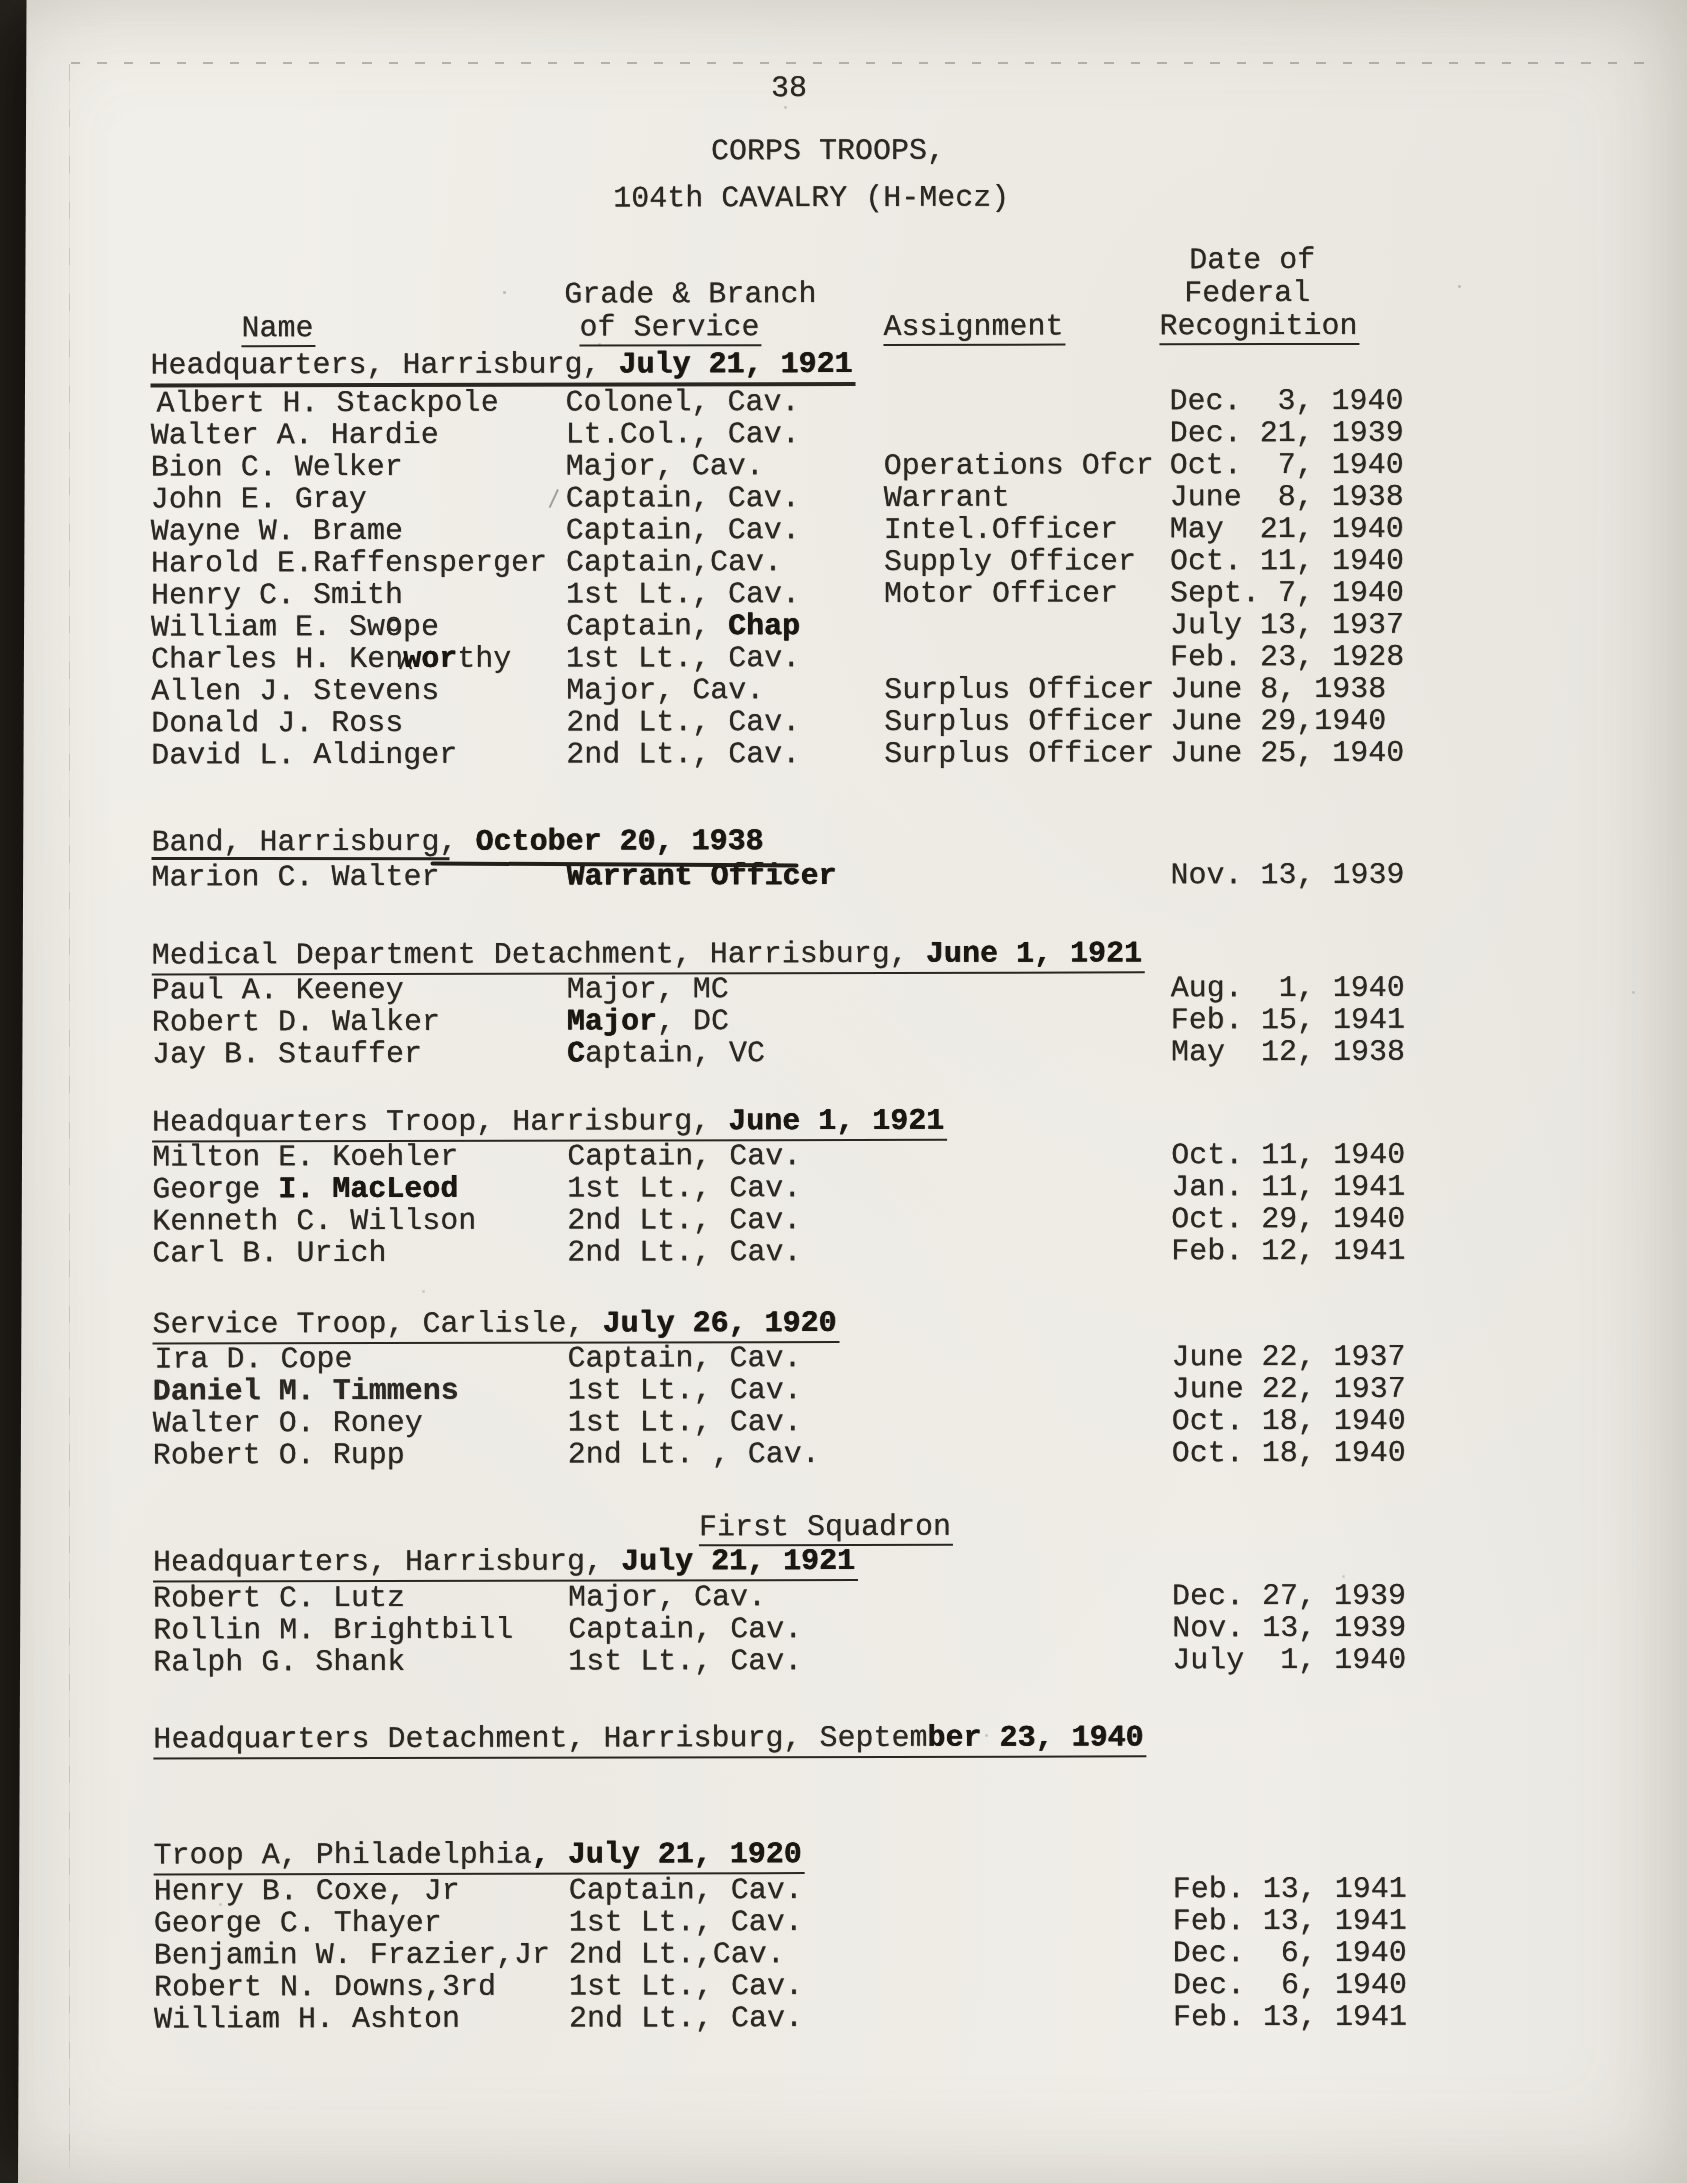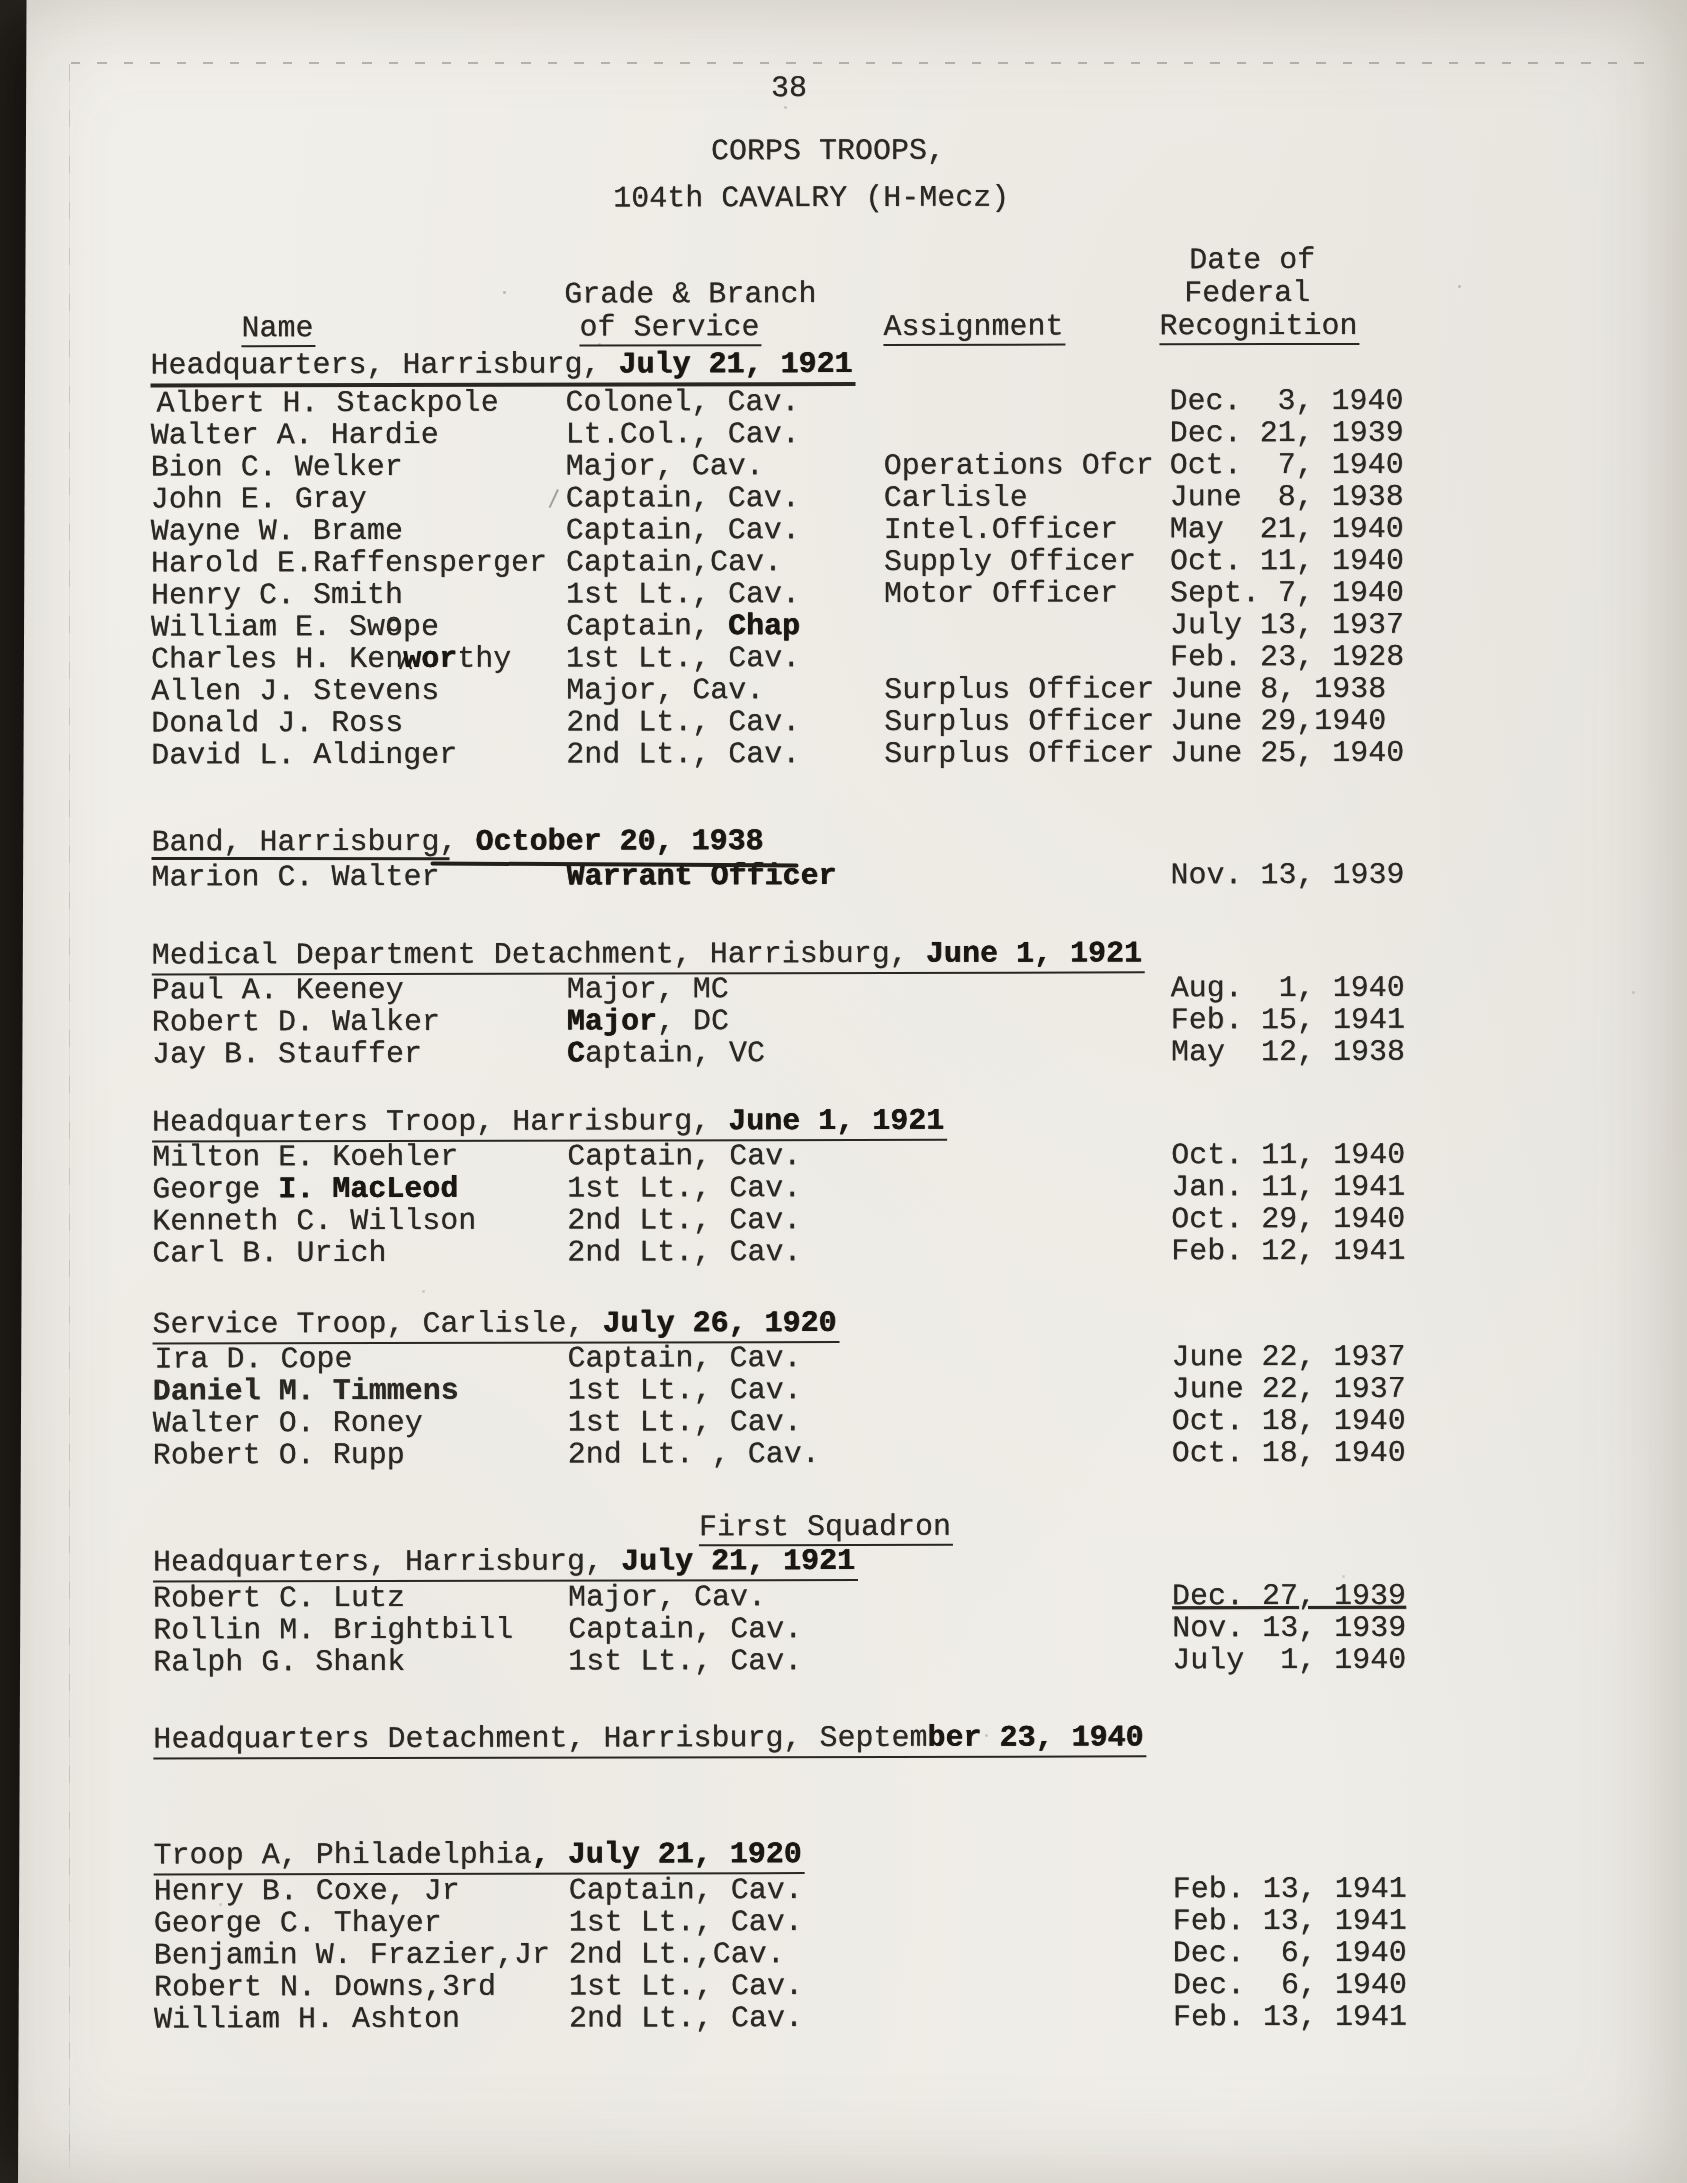--- a/index.html
+++ b/index.html
@@ -93,21 +93,21 @@
         </div>
         <div class="roster-row" style="top: 451px;">
           <span class="cell name-cell" style="left: 152px;">Bion C. Welker</span>
           <span class="cell grade-cell" style="left: 567px;">Major, Cav.</span>
           <span class="cell assignment-cell" style="left: 885px;">Operations Ofcr</span>
           <span class="cell date-cell" style="left: 1171px;">Oct.  7, 1940</span>
         </div>
         <div class="roster-row" style="top: 483px;">
           <span class="cell name-cell" style="left: 152px;">John E. Gray</span>
           <span class="cell grade-cell" style="left: 567px;">Captain, Cav.</span>
-          <span class="cell assignment-cell" style="left: 885px;">Carlisle</span>
+          <span class="cell assignment-cell" style="left: 885px;">Warrant</span>
           <span class="cell date-cell" style="left: 1171px;">June  8, 1938</span>
         </div>
         <div class="roster-row" style="top: 515px;">
           <span class="cell name-cell" style="left: 152px;">Wayne W. Brame</span>
           <span class="cell grade-cell" style="left: 567px;">Captain, Cav.</span>
           <span class="cell assignment-cell" style="left: 885px;">Intel.Officer</span>
           <span class="cell date-cell" style="left: 1171px;">May  21, 1940</span>
         </div>
         <div class="roster-row" style="top: 547px;">
           <span class="cell name-cell" style="left: 152px;">Harold E.Raffensperger</span>
@@ -210,21 +210,21 @@
         </div>
         <div class="roster-row" style="top: 1439px;">
           <span class="cell name-cell" style="left: 152px;">Robert O. Rupp</span>
           <span class="cell grade-cell" style="left: 567px;">2nd Lt. , Cav.</span>
           <span class="cell date-cell" style="left: 1171px;">Oct. 18, 1940</span>
         </div>
         <div class="section-header" style="left: 152px; top: 1546px;">Headquarters, Harrisburg, <span class="ov">July 21, 1921</span></div>
         <div class="roster-row" style="top: 1582px;">
           <span class="cell name-cell" style="left: 152px;">Robert C. Lutz</span>
           <span class="cell grade-cell" style="left: 567px;">Major, Cav.</span>
-          <span class="cell date-cell" style="left: 1171px; text-decoration: underline;">Dec. 27, 1939</span>
+          <span class="cell date-cell" style="left: 1171px;">Dec. 27, 1939</span>
         </div>
         <div class="roster-row" style="top: 1614px;">
           <span class="cell name-cell" style="left: 152px;">Rollin M. Brightbill</span>
           <span class="cell grade-cell" style="left: 567px;">Captain, Cav.</span>
           <span class="cell date-cell" style="left: 1171px;">Nov. 13, 1939</span>
         </div>
         <div class="roster-row" style="top: 1646px;">
           <span class="cell name-cell" style="left: 152px;">Ralph G. Shank</span>
           <span class="cell grade-cell" style="left: 567px;">1st Lt., Cav.</span>
           <span class="cell date-cell" style="left: 1171px;">July  1, 1940</span>

